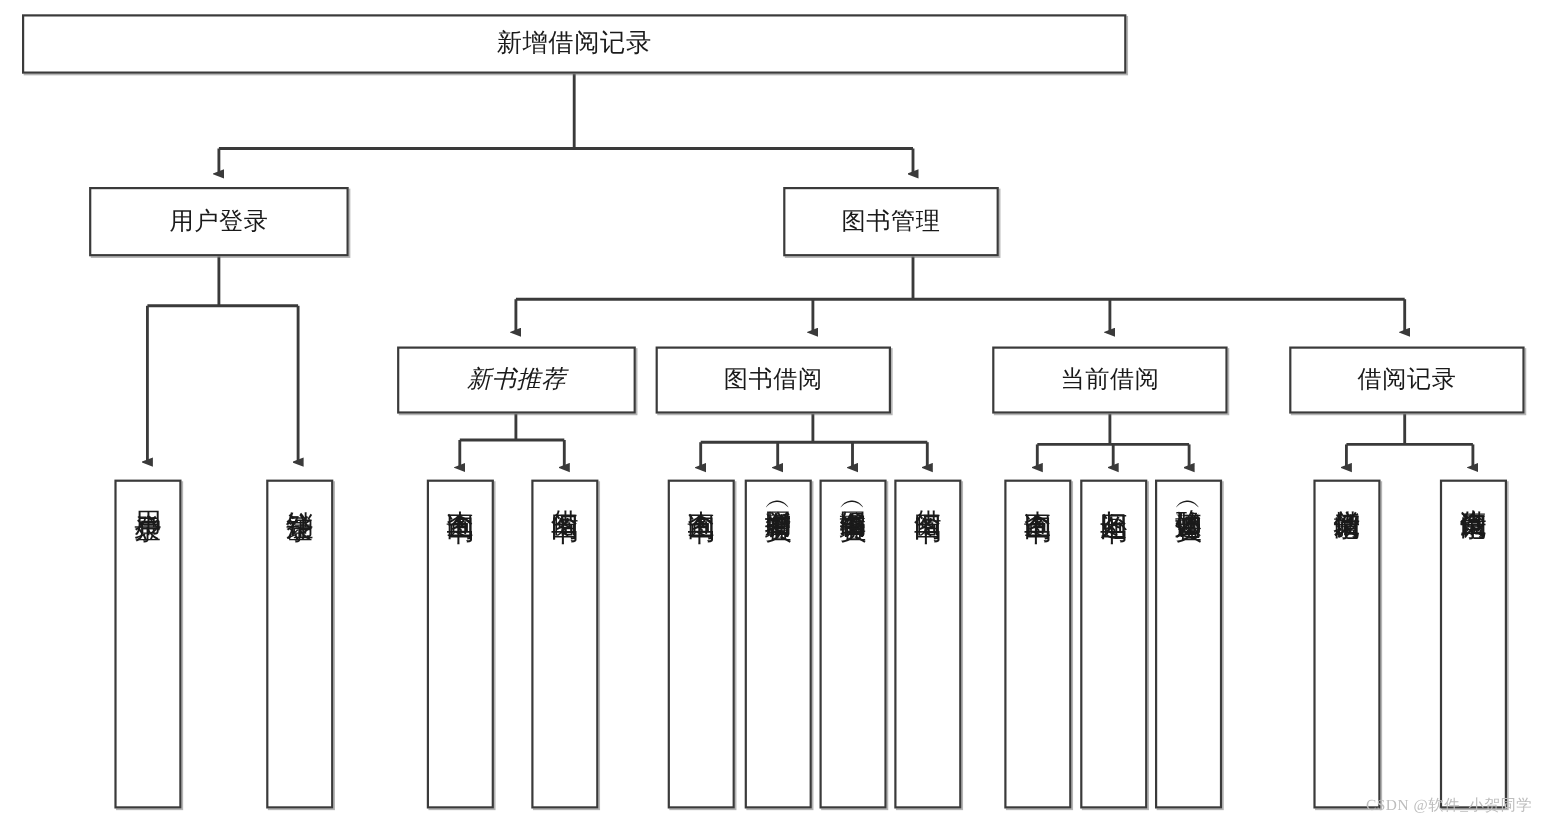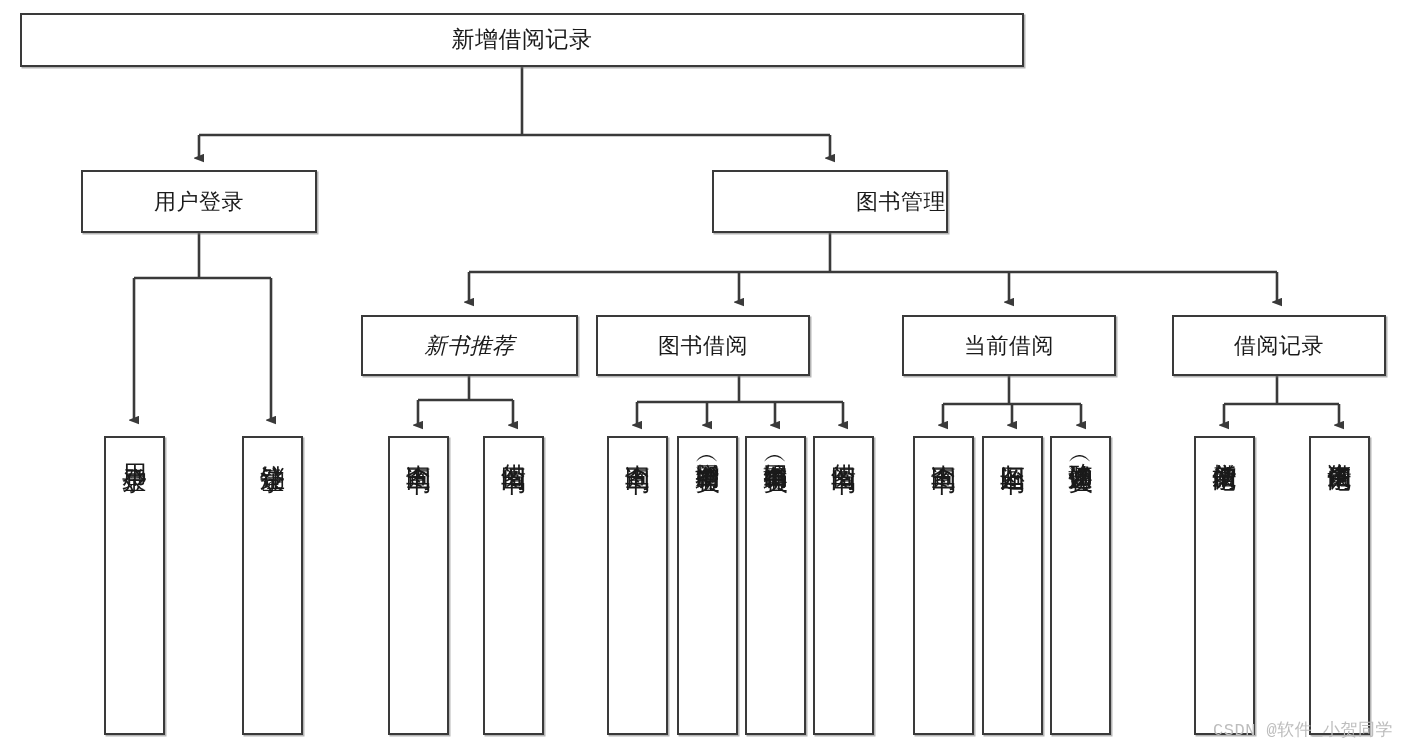--- a/index.html
+++ b/index.html
@@ -65,23 +65,23 @@
   }
   .node.vert.tall .lbl {
     font-size: 24px;
     letter-spacing: 1px;
   }
 
   #watermark {
     position: absolute;
     right: 12px;
     bottom: 6px;
-    font-size: 17px;
+    font-size: 14px;
     color: #bdbdbd;
-    font-family: Liberation Mono, monospace;
+    font-family: Liberation Serif, serif;
     white-space: nowrap;
     z-index: 3;
     letter-spacing: 0.5px;
   }
 </style>
 </head>
 <body>
 
 <div id="canvas">
 
@@ -136,21 +136,21 @@
   </svg>
 
   <div class="node horiz root" style="left:20px; top:13px; width:1004px; height:54px;">
     <span class="lbl">新增借阅记录</span>
   </div>
 
   <div class="node horiz" style="left:81px; top:170px; width:236px; height:63px;">
     <span class="lbl">用户登录</span>
   </div>
 
-  <div class="node horiz" style="left:712px; top:170px; width:236px; height:63px;justify-content:flex-end;">
+  <div class="node horiz" style="left:712px; top:170px; width:196px; height:63px;">
     <span class="lbl">图书管理</span>
   </div>
 
   <div class="node horiz" style="left:361px; top:315px; width:217px; height:61px;font-style:italic;">
     <span class="lbl">新书推荐</span>
   </div>
 
   <div class="node horiz" style="left:596px; top:315px; width:214px; height:61px;">
     <span class="lbl">图书借阅</span>
   </div>

